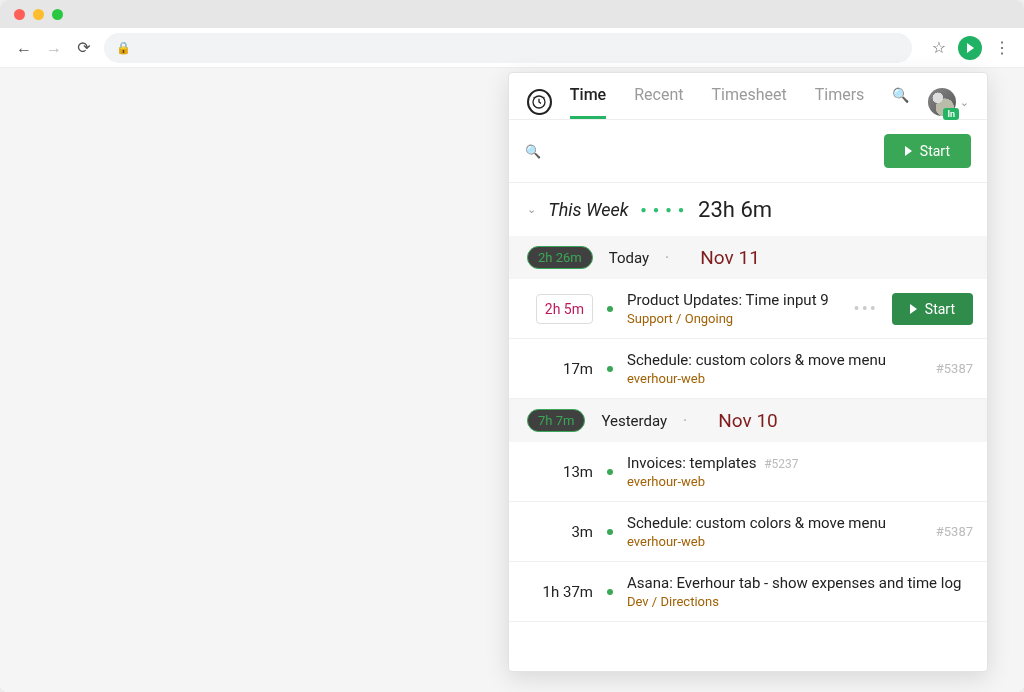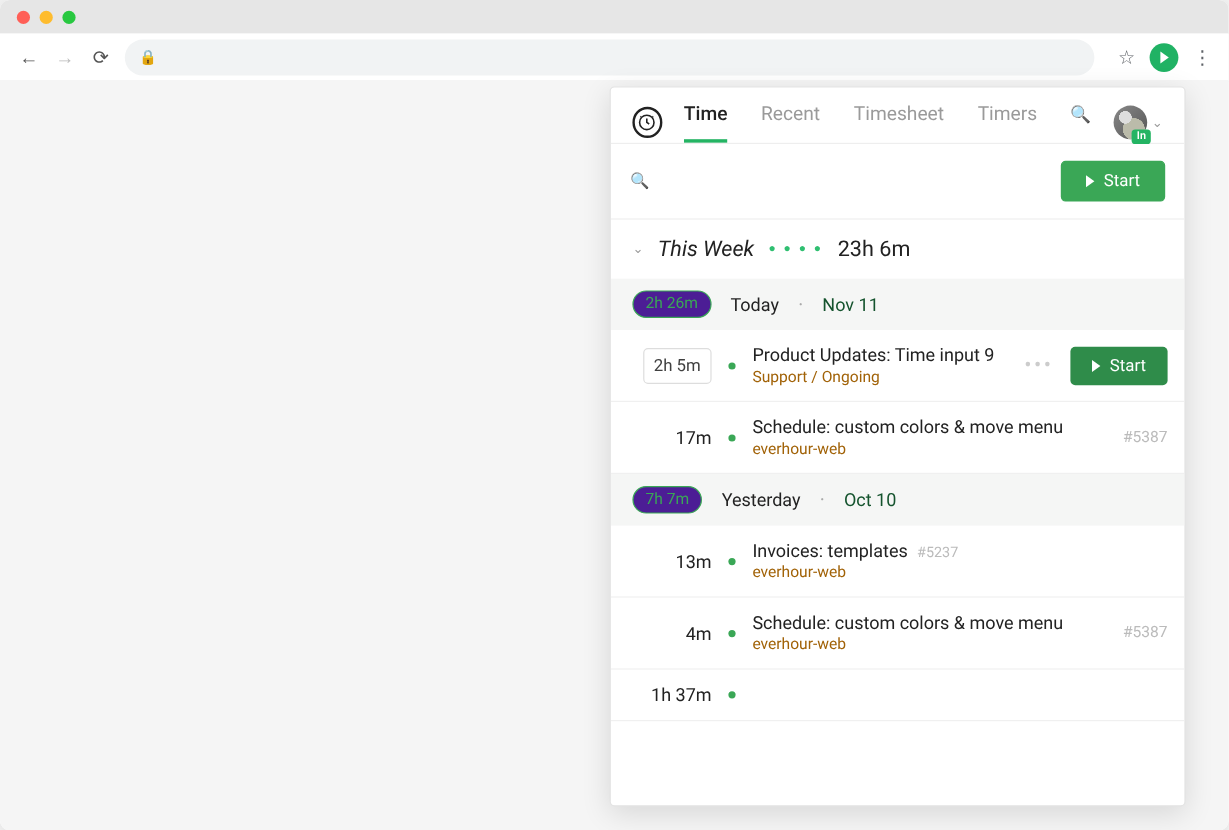--- a/index.html
+++ b/index.html
@@ -48,30 +48,30 @@
   .search-field { flex:1; display:flex; align-items:center; gap:6px; color:#aaa; font-size:15px; }
   .search-field .mag { color:#ccc; font-size:13px; }
   .btn { border:1px solid #ddd; background:#fff; color:#555; font-size:14px; padding:8px 14px; border-radius:4px; cursor:pointer; white-space:nowrap;}
   .btn.primary { background:#3aa756; border-color:#3aa756; color:#fff; display:flex; align-items:center; gap:8px; padding: 8px 20px;}
   .play-tri { width:0; height:0; border-left:7px solid #fff; border-top:5px solid transparent; border-bottom:5px solid transparent; }
 
   .week-row { display:flex; align-items:center; padding:14px 18px; gap:12px; }
   .chev2 { color:#9a9a9a; font-size:11px; }
   .week-title { font-size:18px; color:#222;font-style:italic; }
   .dots4 { color:#2fbf71; letter-spacing:2px; font-size:10px; }
-  .week-total { font-size:18px; color:#222;text-align:right; }
+  .week-total { font-size:22px; color:#222;text-align:right; }
 
   .day-header { background:#f5f6f5; display:flex; align-items:center; padding:10px 18px; gap:16px; }
-  .pill { border:1px solid #3aa756; color:#3aa756; border-radius:12px; padding:3px 10px; font-size:13px; background:#4c1d95; }
+  .pill { border:1px solid #3aa756; color:#3aa756; border-radius:12px; padding:3px 10px; font-size:13px; background:#404040; }
   .day-lbl { color:#222; font-size:15px; }
-  .day-date { color:#14532d; font-size:15px; }
+  .day-date { color:#7f1d1d; font-size:19px;margin-left:15px; }
 
   .entry { display:flex; align-items:center; padding:12px 14px; gap:14px; border-bottom:1px solid #f0f0f0; }
   .entry .dur { width:70px; text-align:right; color:#222; font-size:15px;}
-  .dur-box { border:1px solid #ddd; border-radius:4px; padding:6px 8px; display:inline-block; font-size:14px; color:#404040; text-align:right;}
+  .dur-box { border:1px solid #ddd; border-radius:4px; padding:6px 8px; display:inline-block; font-size:14px; color:#be185d; text-align:right;}
   .gdot { width:6px; height:6px; border-radius:50%; background:#3aa756; flex-shrink:0;}
   .entry .info { flex:1; min-width:0;}
   .entry .title { color:#222; font-size:15px; white-space:nowrap; overflow:hidden; text-overflow:ellipsis;}
   .entry .sub { color:#a16207; font-size:13px; margin-top:2px;}
   .tag { color:#bbb; font-size:12px; margin-left:4px;margin-top:44px;}
   .right-tag { color:#bbb; font-size:13px; margin-left:auto;}
   .more { color:#ccc; font-size:18px; letter-spacing:2px; }
   .start-btn { background:#2f8c4a; color:#fff; border:none; border-radius:4px; padding:8px 18px; display:flex; align-items:center; gap:8px; font-size:14px; cursor:pointer;}
 
   .entries-scroll { flex:1; overflow:hidden;}
@@ -169,40 +169,44 @@
             <div class="info">
               <div class="title">Schedule: custom colors &amp; move menu</div>
               <div class="sub">everhour-web</div>
             </div>
             <div class="right-tag">#5387</div>
           </div>
           <div class="day-header">
     <span class="pill">7h 7m</span>
     <span class="day-lbl">Yesterday</span>
     <span style="color:#aaa">·</span>
-    <span class="day-date">Oct 10</span>
+    <span class="day-date">Nov 10</span>
           </div>
           <div class="entry">
             <div class="dur">13m</div>
             <div class="gdot"></div>
             <div class="info">
               <div class="title">Invoices: templates <span class="tag">#5237</span></div>
               <div class="sub">everhour-web</div>
             </div>
           </div>
           <div class="entry">
-            <div class="dur">4m</div>
+            <div class="dur">3m</div>
             <div class="gdot"></div>
             <div class="info">
               <div class="title">Schedule: custom colors &amp; move menu</div>
               <div class="sub">everhour-web</div>
             </div>
             <div class="right-tag">#5387</div>
           </div>
           <div class="entry">
             <div class="dur">1h 37m</div>
             <div class="gdot"></div>
+            <div class="info">
+              <div class="title">Asana: Everhour tab - show expenses and time log</div>
+              <div class="sub">Dev / Directions</div>
+            </div>
           </div>
         </div>
 
     </div>
   </div>
 </div>
 
 </body></html>

